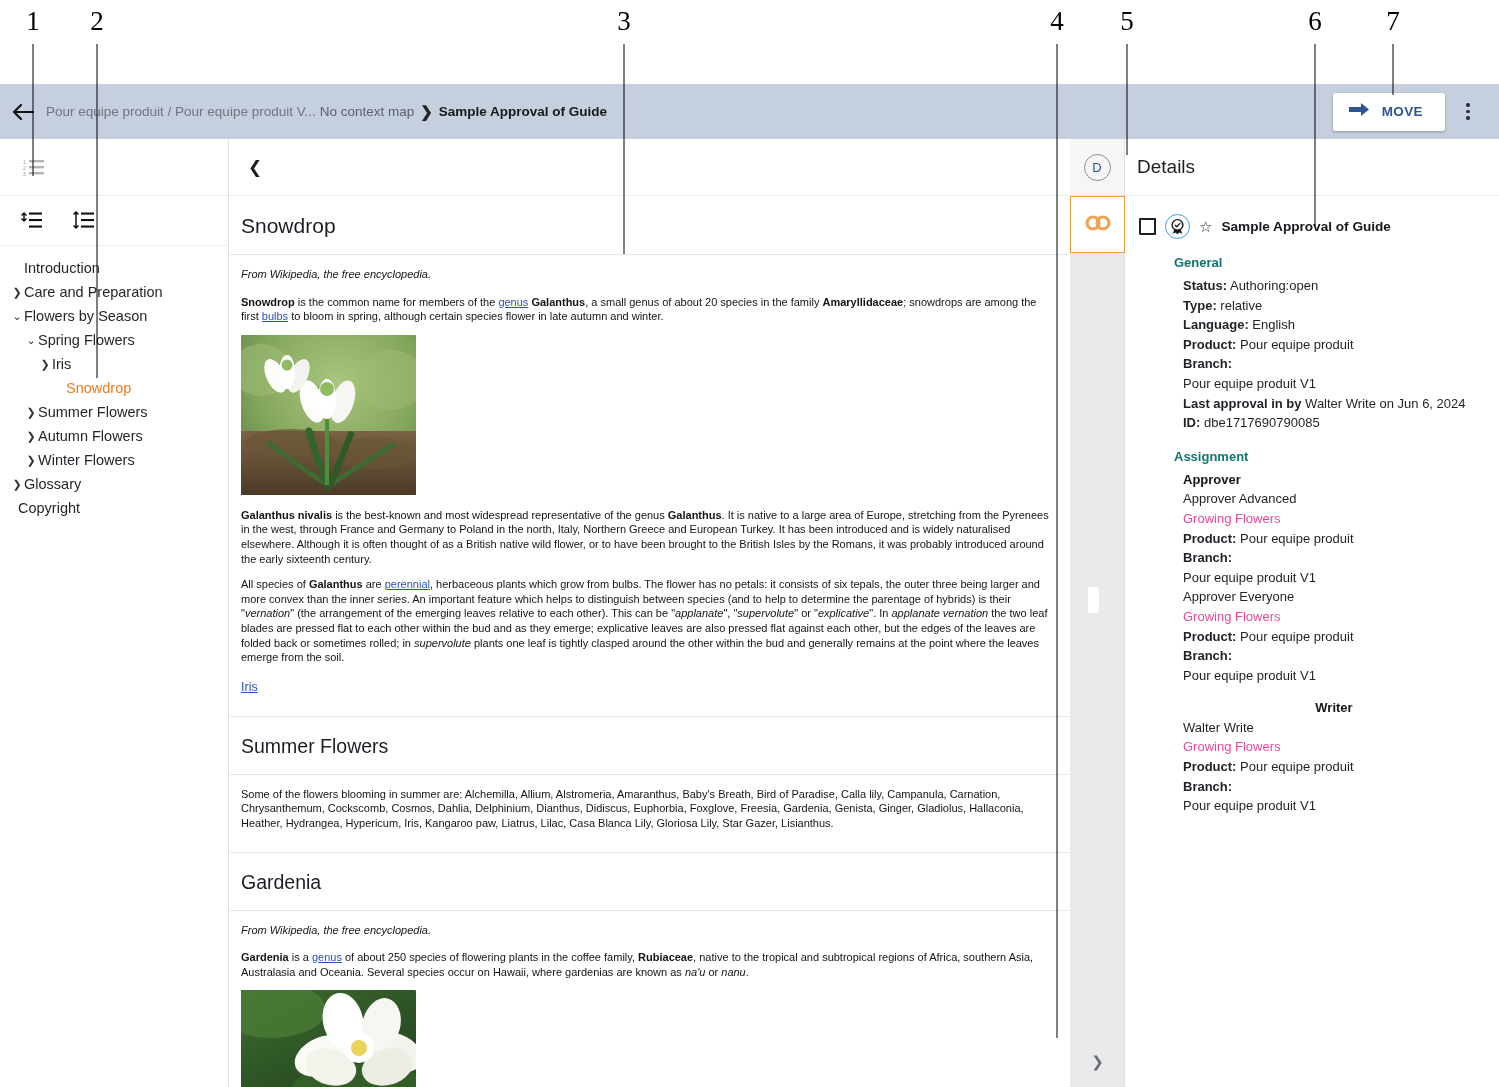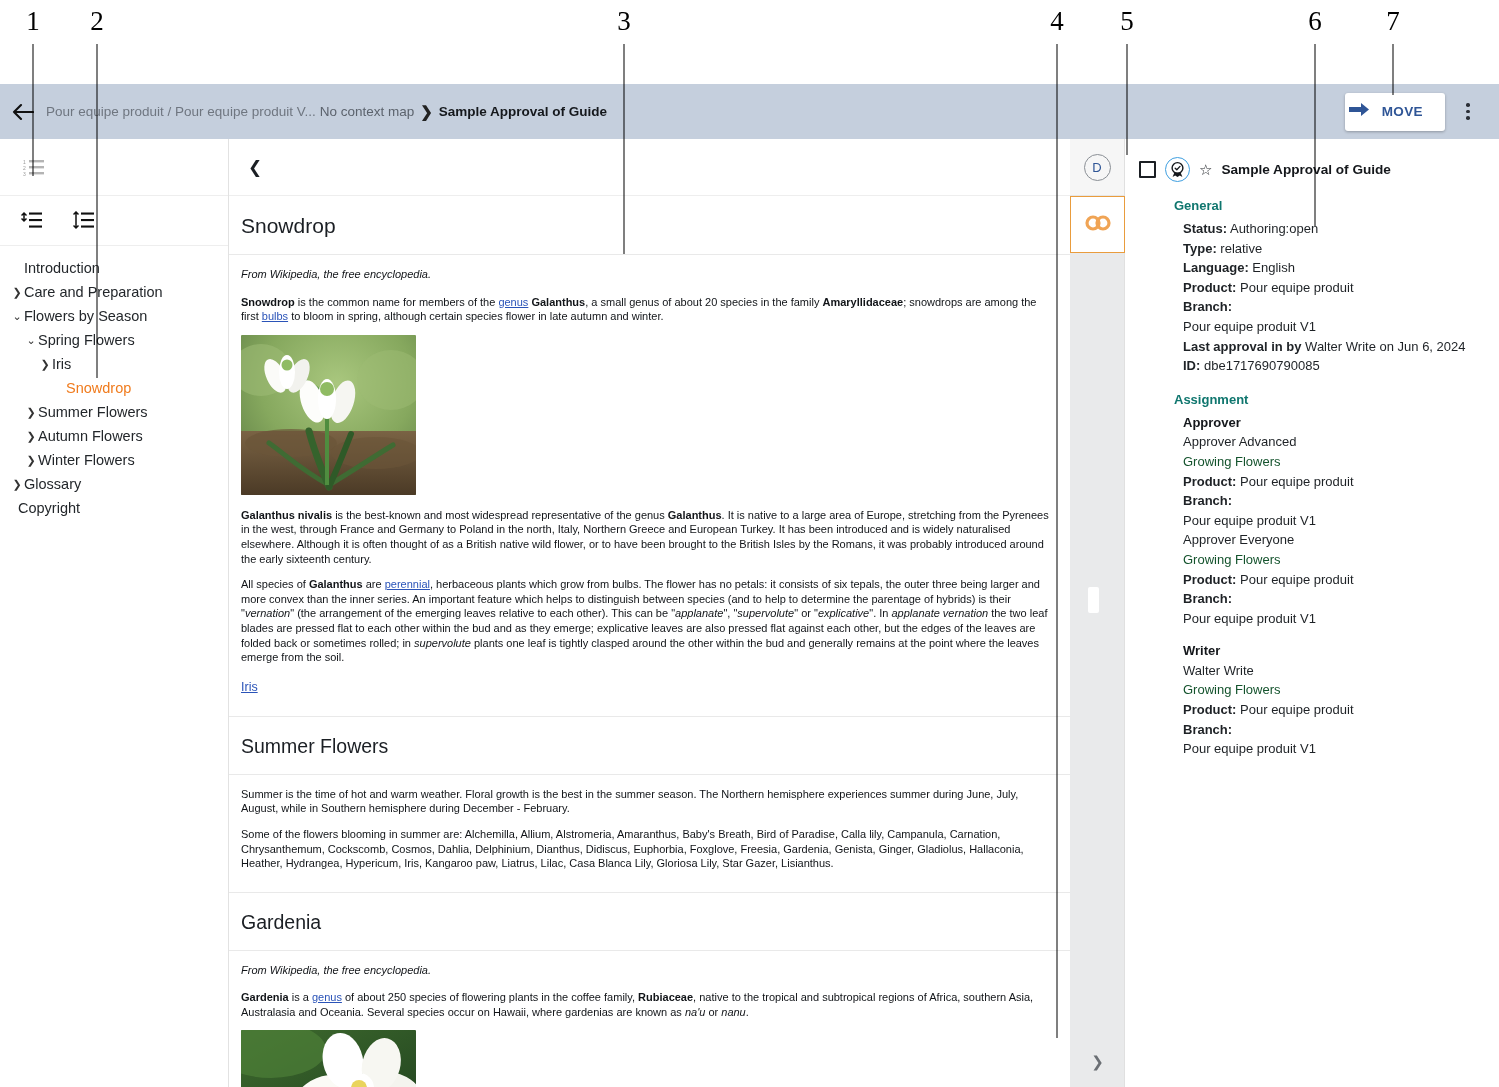--- a/index.html
+++ b/index.html
@@ -35,21 +35,21 @@
   .crumbs { display: flex; align-items: center; gap: 0; font-size: 13.5px; white-space: nowrap; }
   .crumb-muted { color: #6f7680; padding-right: 4px; }
   .crumb-ctx { color: #5c636d; padding-right: 6px; }
   .crumb-sep { color: #222; font-size: 15px; font-weight: bold; padding: 0 6px 0 0; }
   .crumb-current { color: #15181c; font-weight: bold; font-size: 13.5px; }
 
   .topbar-right { margin-left: auto; display: flex; align-items: center; gap: 6px; padding-right: 14px; }
   .move-btn {
     background: #fff; border: none; border-radius: 3px;
     box-shadow: 0 1px 3px rgba(0,0,0,0.28);
-    height: 38px; padding: 0 22px 0 4px;
+    height: 38px; padding: 0 22px 0 16px;
     display: flex; align-items: center; gap: 12px; cursor: pointer; text-align: right;
   }
   .move-label { color: #2f5596; font-size: 13.5px; font-weight: bold; letter-spacing: .4px; }
   .kebab { width: 34px; height: 38px; display: flex; flex-direction: column; align-items: center; justify-content: center; gap: 3px; cursor: pointer; }
   .kebab i { width: 3.5px; height: 3.5px; background: #2b2f36; border-radius: 50%; display: block; }
 
   
   .body-row { position: absolute; left: 0; top: 55px; width: 1499px; height: 948px; display: flex; }
 
   
@@ -118,23 +118,23 @@
   .details-body { padding: 18px 14px 0 14px; }
   .obj-row { display: flex; align-items: center; gap: 9px; }
   .chk { width: 17px; height: 17px; border: 2px solid #1b1f24; border-radius: 1px; background: #fff; cursor: pointer; flex: none; }
   .badge-circle { width: 25px; height: 25px; border-radius: 50%; border: 1.6px solid #3f9fe0; display: flex; align-items: center; justify-content: center; flex: none; }
   .star { font-size: 15px; color: #1b1f24; cursor: pointer; flex: none; }
   .obj-title { font-size: 13.6px; font-weight: bold; color: #14171b; }
 
   .grp-head { font-size: 13px; font-weight: bold; color: #0f766e; margin: 16px 0 6px 35px; }
   .kv { font-size: 13px; line-height: 19.6px; color: #1e2226; margin-left: 44px; }
   .kv b { font-weight: bold; }
-  .kv .link { color: #14532d; }
+  .kv .link { color: #ec4899; }
   .sub-head { font-size: 13px; font-weight: bold; color: #14171b; margin-left: 44px; line-height: 19.6px; }
-  .mt12 { margin-top: 13px; }
+  .mt12 { margin-top: 13px; text-align: center; }
 </style>
 </head>
 <body>
 
 <div id="callouts">
     <div class="callout-num" style="left: 33px; top: 6px;">1</div>
     <div class="callout-line" style="left: 33px; top: 44px; height: 132px;"></div>
     <div class="callout-num" style="left: 97px; top: 6px;">2</div>
     <div class="callout-line" style="left: 97px; top: 44px; height: 334px;"></div>
     <div class="callout-num" style="left: 624px; top: 6px;">3</div>
@@ -326,21 +326,20 @@
             <span>All species of </span><b>Galanthus</b><span> are </span><a class="wiki" href="#">perennial</a><span>, herbaceous plants which grow from bulbs. The flower has no petals: it consists of six tepals, the outer three being larger and more convex than the inner series. An important feature which helps to distinguish between species (and to help to determine the parentage of hybrids) is their "</span><i>vernation</i><span>" (the arrangement of the emerging leaves relative to each other). This can be "</span><i>applanate</i><span>", "</span><i>supervolute</i><span>" or "</span><i>explicative</i><span>". In </span><i>applanate vernation</i><span> the two leaf blades are pressed flat to each other within the bud and as they emerge; explicative leaves are also pressed flat against each other, but the edges of the leaves are folded back or sometimes rolled; in </span><i>supervolute</i><span> plants one leaf is tightly clasped around the other within the bud and generally remains at the point where the leaves emerge from the soil.</span>
           </p>
 
           <a class="link-iris" href="#">Iris</a>
         </div>
 
         <div class="sec-title-bar">
           <div class="sec-title">Summer Flowers</div>
         </div>
         <div class="doc-body">
-          <p class="doc-p">Summer is the time of hot and warm weather. Floral growth is the best in the summer season. The Northern hemisphere experiences summer during June, July, August, while in Southern hemisphere during December - February.</p>
           <p class="doc-p">Some of the flowers blooming in summer are: Alchemilla, Allium, Alstromeria, Amaranthus, Baby's Breath, Bird of Paradise, Calla lily, Campanula, Carnation, Chrysanthemum, Cockscomb, Cosmos, Dahlia, Delphinium, Dianthus, Didiscus, Euphorbia, Foxglove, Freesia, Gardenia, Genista, Ginger, Gladiolus, Hallaconia, Heather, Hydrangea, Hypericum, Iris, Kangaroo paw, Liatrus, Lilac, Casa Blanca Lily, Gloriosa Lily, Star Gazer, Lisianthus.</p>
         </div>
 
         <div class="sec-title-bar">
           <div class="sec-title">Gardenia</div>
         </div>
         <div class="doc-body">
           <p class="doc-p src">From Wikipedia, the free encyclopedia.</p>
           <p class="doc-p">
             <b>Gardenia</b><span> is a </span><a class="wiki" href="#">genus</a><span> of about 250 species of flowering plants in the coffee family, </span><b>Rubiaceae</b><span>, native to the tropical and subtropical regions of Africa, southern Asia, Australasia and Oceania. Several species occur on Hawaii, where gardenias are known as </span><i>na'u</i><span> or </span><i>nanu</i><span>.</span>
@@ -390,20 +389,23 @@
             <circle cx="9" cy="8" r="6" stroke="#f0a455" stroke-width="3.2" fill="none"></circle>
             <circle cx="19" cy="8" r="6" stroke="#f0a455" stroke-width="3.2" fill="none"></circle>
           </svg>
         </span>
       </div>
       <div class="rail-handle"></div>
       <div class="rail-expand">❯</div>
     </div>
 
     <div class="details">
+      <div class="details-head">
+        <div class="details-title">Details</div>
+      </div>
       <div class="details-body">
         <div class="obj-row">
           <div class="chk"></div>
           <div class="badge-circle">
             <svg width="17" height="17" viewBox="0 0 17 17">
               <circle cx="8.5" cy="7" r="5.4" stroke="#14171b" stroke-width="1.4" fill="none"></circle>
               <path d="M6.2 7.2 L7.8 8.8 L11 5.4" stroke="#14171b" stroke-width="1.3" fill="none" stroke-linecap="round" stroke-linejoin="round"></path>
               <path d="M5.4 11.5 L3.6 16 L6.2 14.6 L8.5 16 L10.8 14.6 L13.4 16 L11.6 11.5" fill="#14171b"></path>
             </svg>
           </div>

